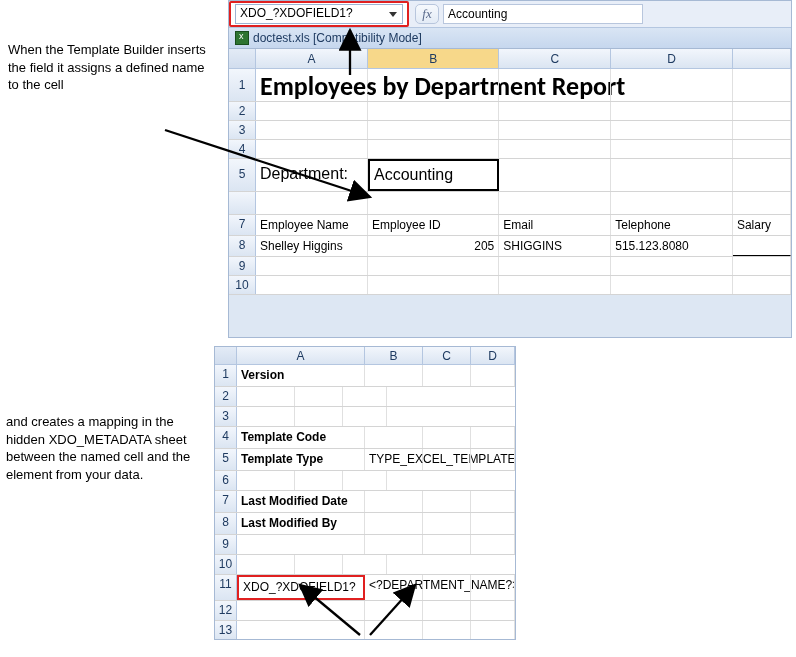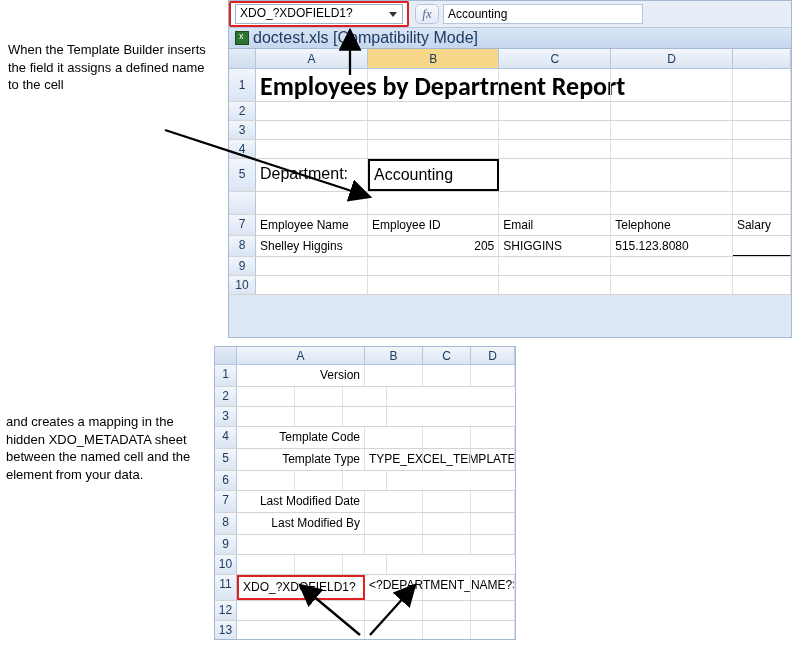--- a/index.html
+++ b/index.html
@@ -102,21 +102,21 @@
 
     
     .wb-titlebar {
       height: 22px;
       background: linear-gradient(#d9e5f4,#c6d7ee);
       border-top: 1px solid #b4c6e0;
       border-bottom: 1px solid #a6b9d4;
       display: flex;
       align-items: center;
       padding-left: 6px;
-      font-size: 16px;
+      font-size: 12px;
       color: #1f3b61;
     }
     .wb-titlebar .xls-icon {
       width: 14px; height: 14px;
       background: #2e7431;
       border: 1px solid #184e1c;
       margin-right: 4px;
       position: relative;
     }
     .wb-titlebar .xls-icon::after {
@@ -177,21 +177,21 @@
     }
     .title-cell {
       font-family: Calibri, Arial, sans-serif;
       font-size: 26px;
       font-weight: 700;
       line-height: 30px;
       padding-top: 2px;
     }
     .row-tall { min-height: 32px; }
     .row-tall .rowhdr { line-height: 32px; }
-    .bold { font-weight: 400; text-align: right; }
+    .bold { font-weight: 700; }
     .active-cell {
       border: 2px solid #000 !important;
     }
     .right { text-align: right; }
 
     
     .tA { width: 116px; }
     .tB { width: 136px; }
     .tC { width: 116px; }
     .tD { width: 126px; }

